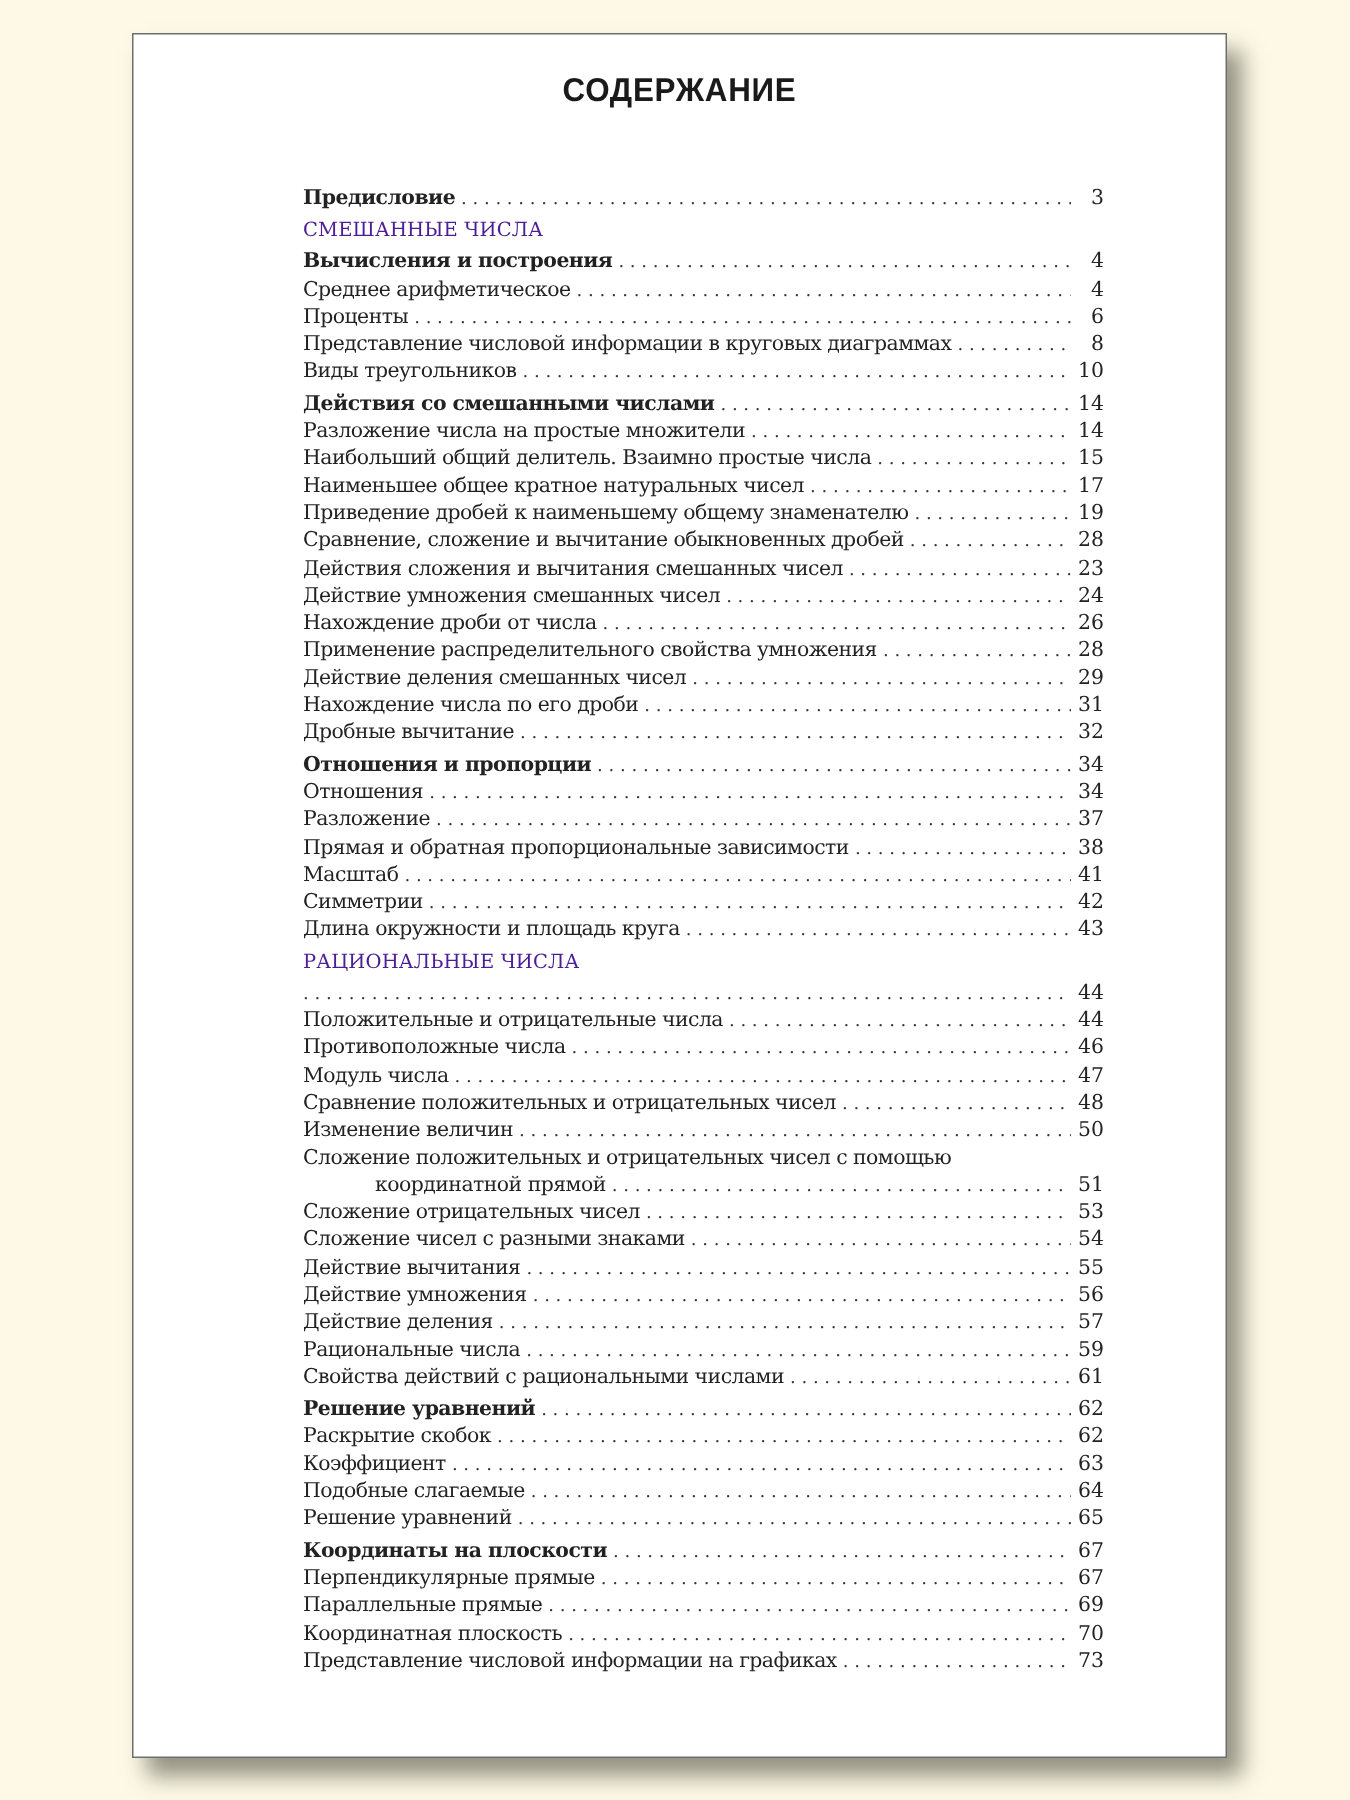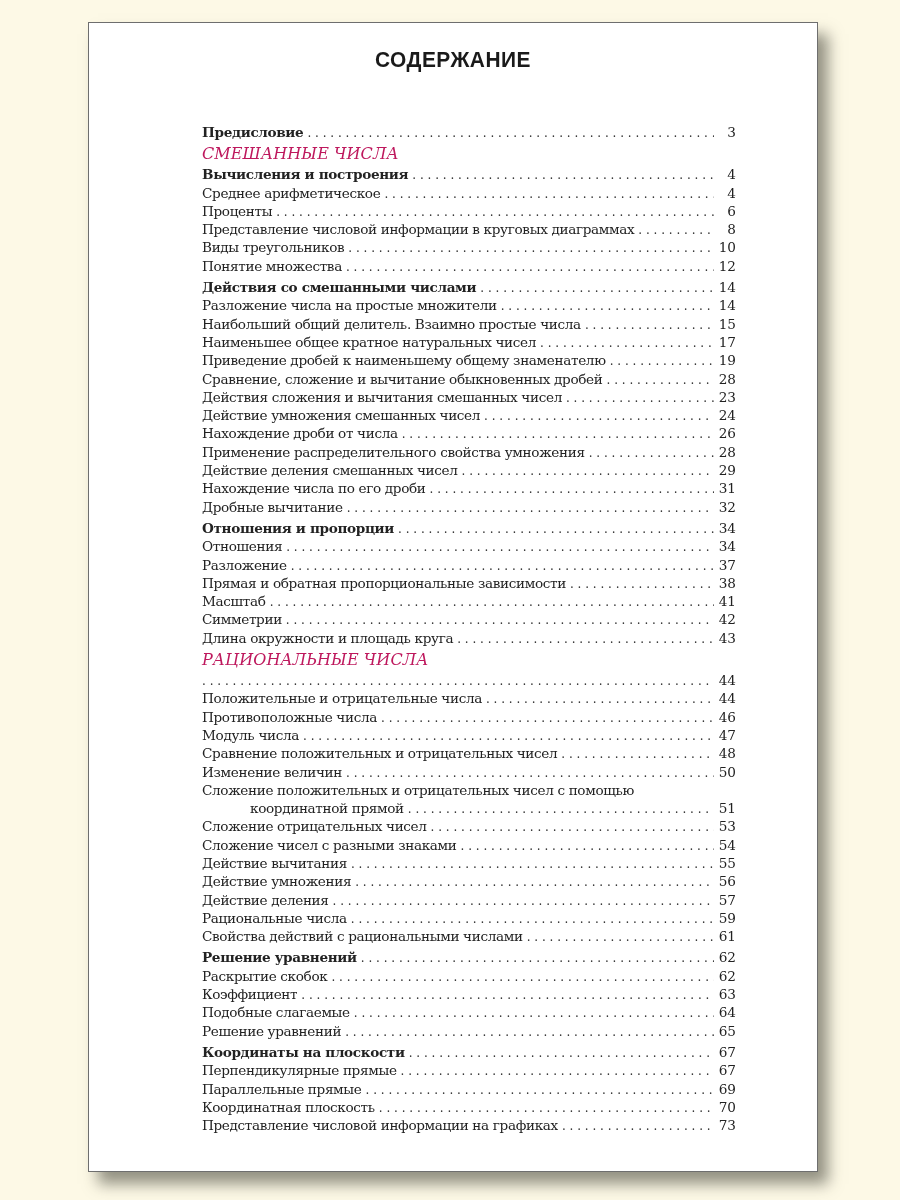--- a/index.html
+++ b/index.html
@@ -77,25 +77,24 @@
   }
   .num {
     flex: 0 0 auto;
     min-width: 18px;
     text-align: right;
     padding-left: 4px;
   }
   .section {
     height: 22px;
     line-height: 22px;
-    font-size: 16px;
+    font-size: 13px;
     letter-spacing: 0.1px;
     margin-top: 2px;
-    color: #be185d;
-    font-style: italic;
+    color: #4c1d95;
   }
   .row.wrap-first {
     height: 18.3px;
   }
   .row.wrap-second .label {
     padding-left: 48px;
   }
 </style>
 </head>
 <body>
@@ -131,25 +130,20 @@
     <div class="row">
         <span class="label">Представление числовой информации в круговых диаграммах</span>
         <span class="dots"></span>
         <span class="num">8</span>
       </div>
     <div class="row">
         <span class="label">Виды треугольников</span>
         <span class="dots"></span>
         <span class="num">10</span>
       </div>
-    <div class="row">
-        <span class="label">Понятие множества</span>
-        <span class="dots"></span>
-        <span class="num">12</span>
-      </div>
 
     <div class="row bold gap">
       <span class="label">Действия со смешанными числами</span>
       <span class="dots"></span>
       <span class="num">14</span>
     </div>
     <div class="row">
         <span class="label">Разложение числа на простые множители</span>
         <span class="dots"></span>
         <span class="num">14</span>

